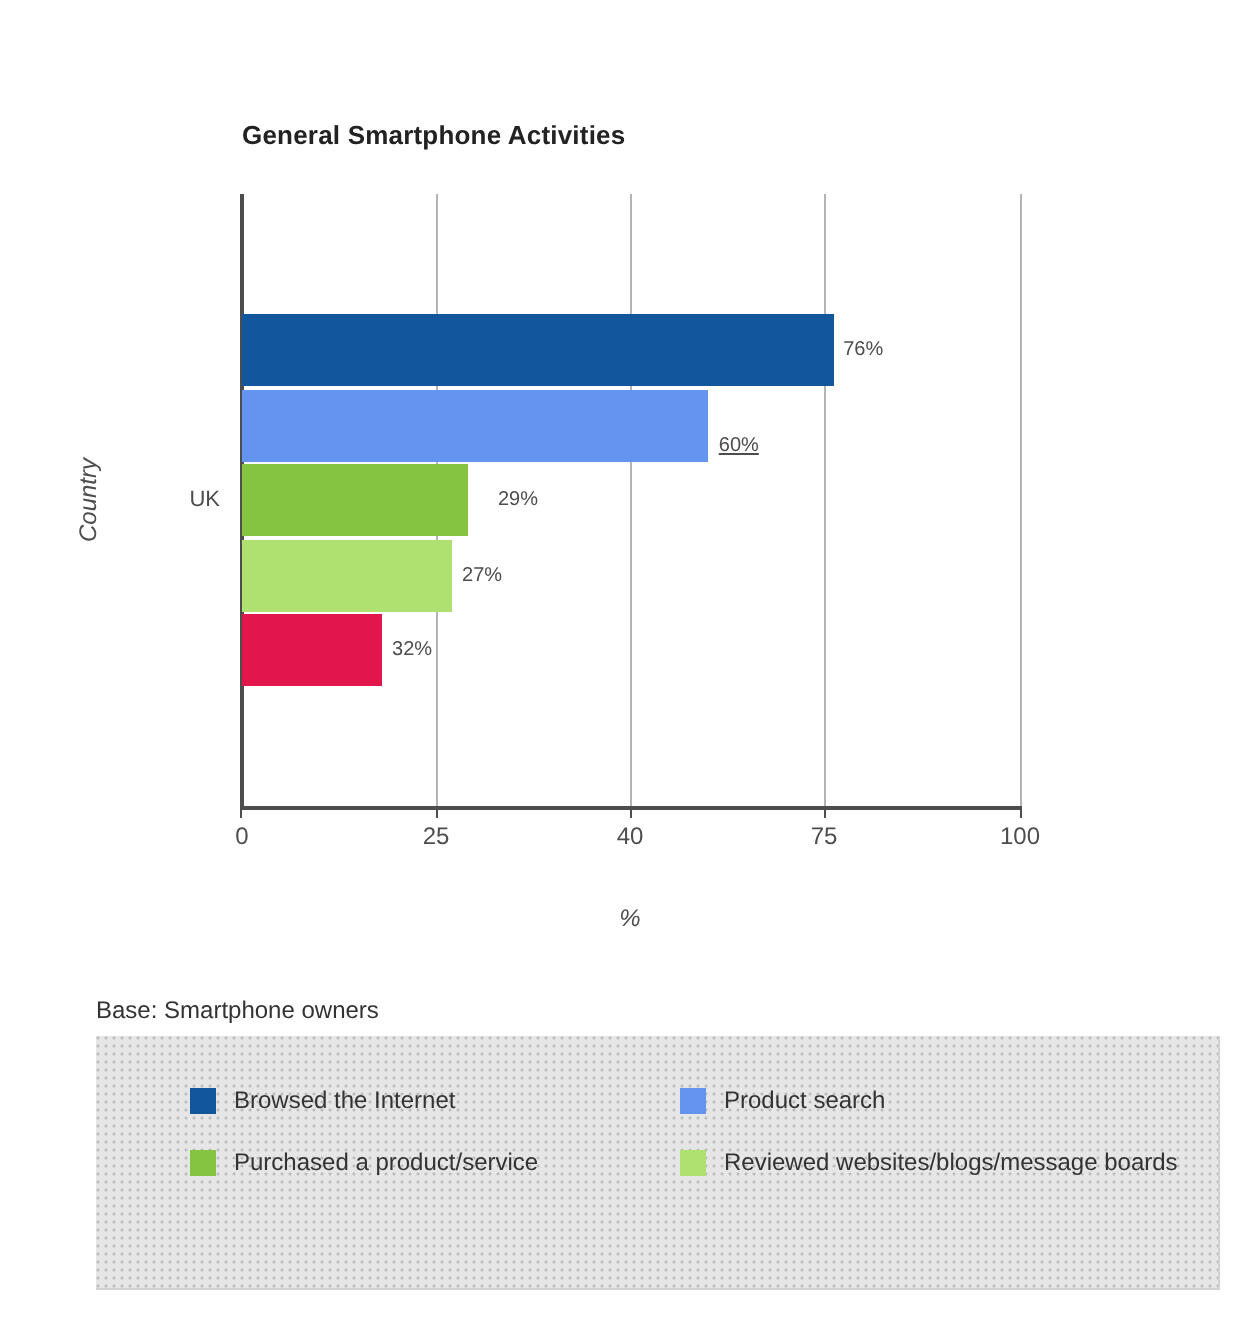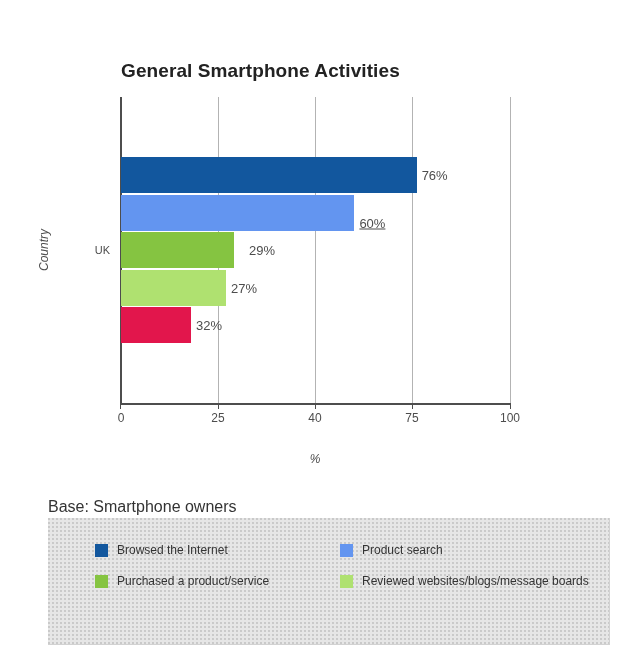--- a/index.html
+++ b/index.html
@@ -22,21 +22,21 @@
     top: 0;
     width: 630px;
     height: 665px;
   }
 
   
   .chart-title {
     position: absolute;
     left: 121px;
     top: 60px;
-    font-size: 19px;
+    font-size: 13px;
     font-weight: bold;
     color: #222222;
     letter-spacing: 0.1px;
     white-space: nowrap;
   }
 
   
   .plot-area {
     position: absolute;
     left: 121px;
@@ -86,21 +86,21 @@
   }
 
   
   .bar {
     position: absolute;
     left: 121px;
     height: 36px;
   }
   .bar-label {
     position: absolute;
-    font-size: 13px;
+    font-size: 10px;
     color: #4d4d4d;
     white-space: nowrap;
     transform: translateY(-50%);
   }
 
   
   .axis-title-x {
     position: absolute;
     left: 315px;
     top: 452px;
@@ -129,21 +129,21 @@
     color: #4d4d4d;
     white-space: nowrap;
     transform: translate(-100%, -50%);
   }
 
   
   .base-note {
     position: absolute;
     left: 48px;
     top: 498px;
-    font-size: 16px;
+    font-size: 12px;
     color: #333333;
     white-space: nowrap;
   }
 
   
   .legend-box {
     position: absolute;
     left: 48px;
     top: 518px;
     width: 562px;

